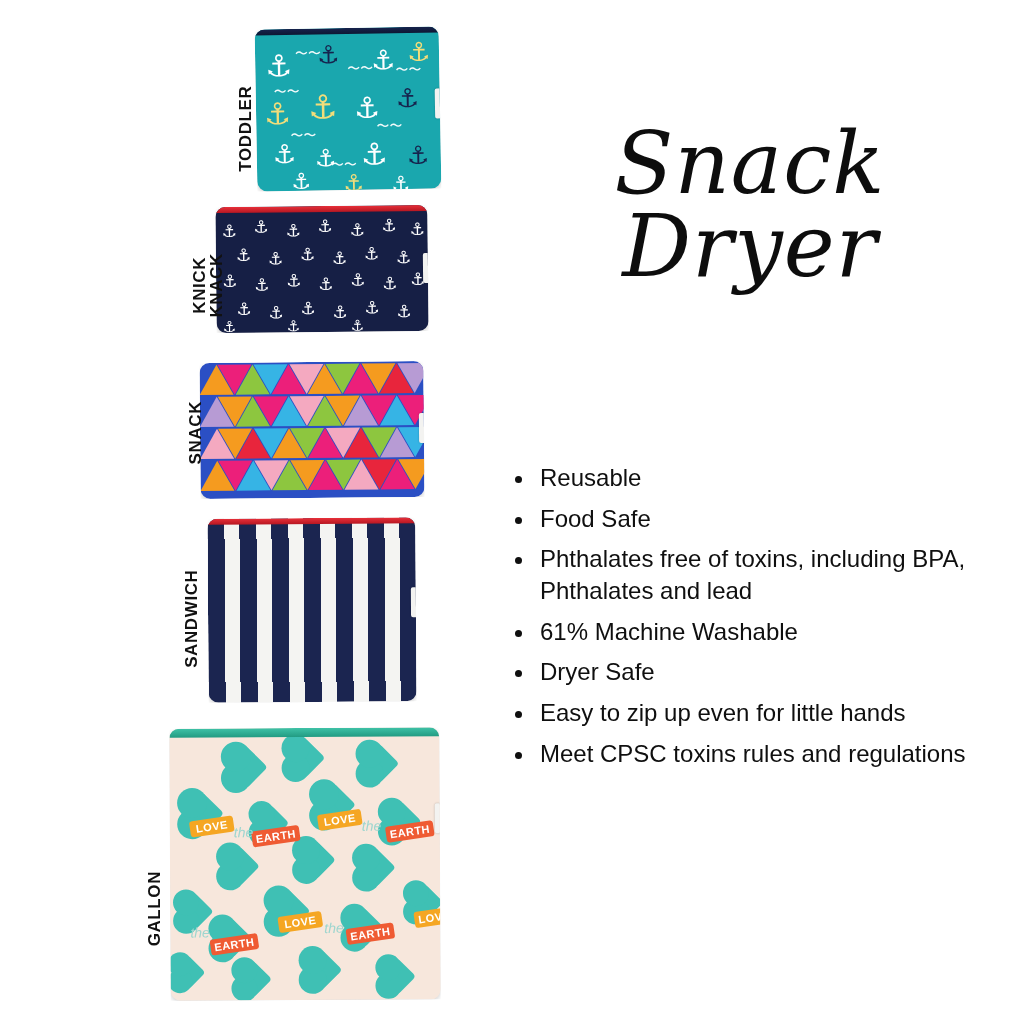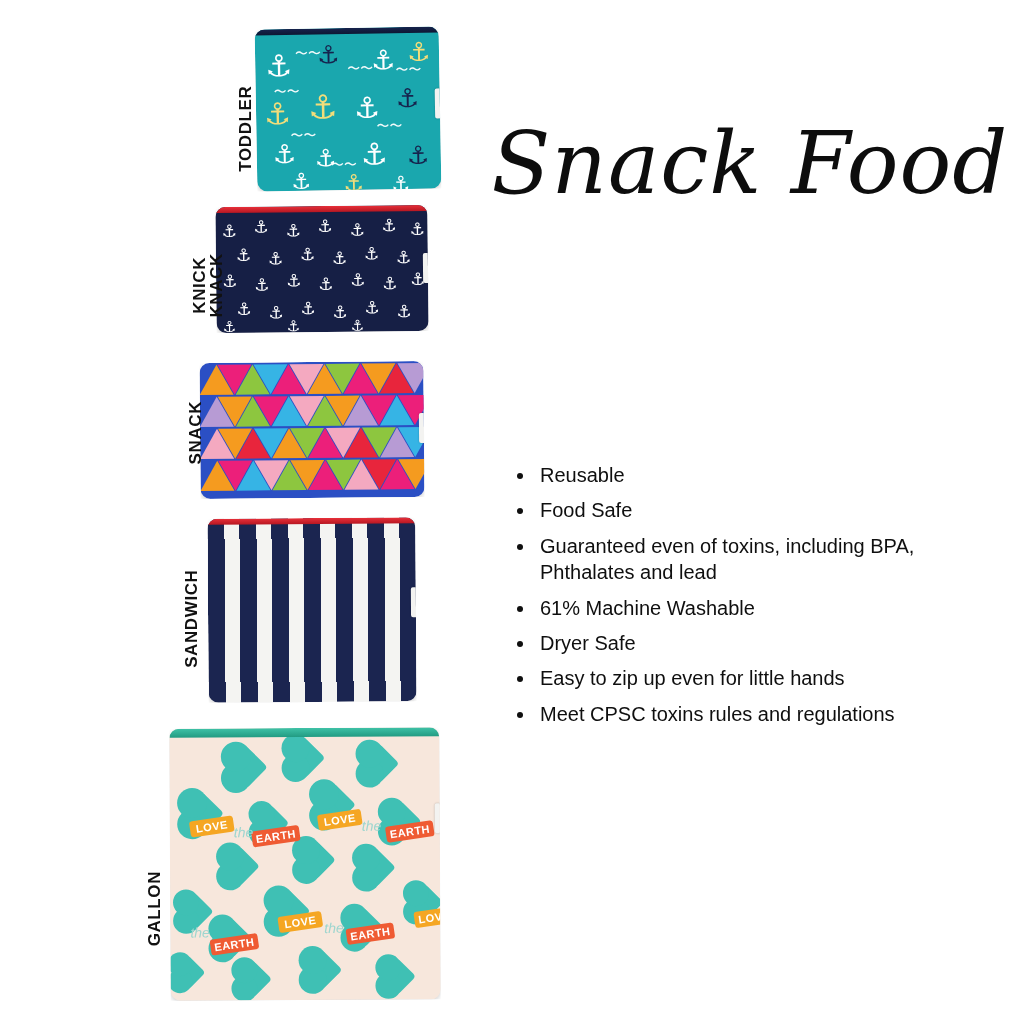--- a/index.html
+++ b/index.html
@@ -60,21 +60,21 @@
 
   
   .title{position:absolute;left:480px;top:116px;width:540px;
     font-family:"DejaVu Serif","Liberation Serif",serif;
     font-style:italic;color:#0d0d0d;font-size:86px;line-height:.96;
     text-align:center;font-weight:normal;}
   .title .l2{display:block;margin-top:6px;letter-spacing:1px;}
   .site{position:absolute;left:480px;top:383px;width:540px;text-align:center;
     font-size:25px;color:#111;letter-spacing:-.3px;}
   .bullets{position:absolute;left:512px;top:462px;width:470px;
-    font-size:20px;color:#0f0f0f;line-height:1.32;}
+    font-size:24px;color:#0f0f0f;line-height:1.32;}
   .bullets li{margin-bottom:9px;padding-left:4px;}
   ul{margin:0;padding-left:24px;}
 </style>
 </head>
 <body>
 
 <div class="canvas">
 
   <div class="bag" style="left:256px;top:28px;width:184px;height:162px;transform:rotate(-1deg);">
     <div class="body teal-anchor">
@@ -316,29 +316,29 @@
         <span class="the" style="left:192px;top:90px;font-size:14px;">the</span>
         <span class="the" style="left:20px;top:196px;font-size:14px;">the</span>
         <span class="the" style="left:154px;top:192px;font-size:14px;">the</span>
       </div>
       <div class="tag" style="top:28%;"></div>
     </div>
   </div>
   <div class="sizelabel" style="left:100px;top:900px;width:110px;">GALLON</div>
 
   <div class="title">
-    <span class="l2">Snack Food</span>
+    <span class="l2">Snack Dryer</span>
   </div>
 
 
   <div class="bullets">
     <ul>
       <li>Reusable</li>
       <li>Food Safe</li>
-      <li>Guaranteed even of toxins, including BPA, Phthalates and lead</li>
+      <li>Phthalates free of toxins, including BPA, Phthalates and lead</li>
       <li>61% Machine Washable</li>
       <li>Dryer Safe</li>
       <li>Easy to zip up even for little hands</li>
       <li>Meet CPSC toxins rules and regulations</li>
     </ul>
   </div>
 
 </div>
 
 </body></html>

